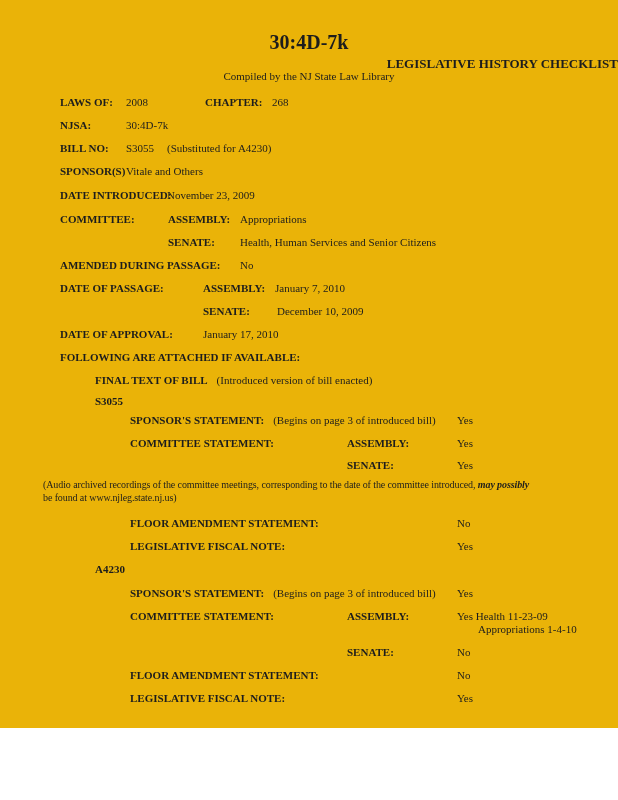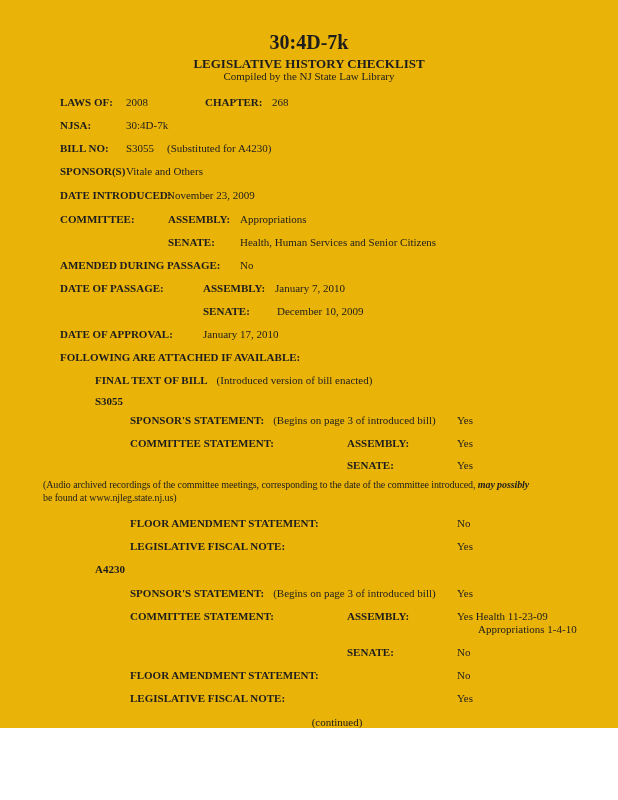--- a/index.html
+++ b/index.html
@@ -27,21 +27,21 @@
   .desc { margin-left: 9px; font-weight: normal; }
   .doc-title {
     position: absolute;
     top: 31px; left: 0; width: 100%;
     text-align: center;
     font-size: 20px; font-weight: bold;
   }
   .doc-subtitle {
     position: absolute;
     top: 56px; left: 0; width: 100%;
-    text-align: center;
+    text-align: right;
     font-size: 13px; font-weight: bold;
   }
   .doc-compiled {
     position: absolute;
     top: 70px; left: 0; width: 100%;
     text-align: center;
     font-size: 11px;
   }
   .audio-note {
     position: absolute;
@@ -145,15 +145,14 @@
 
   <span class="t b" style="top:646px;left:347px">SENATE:</span>
   <span class="t" style="top:646px;left:457px">No</span>
 
   <span class="t b" style="top:669px;left:130px">FLOOR AMENDMENT STATEMENT:</span>
   <span class="t" style="top:669px;left:457px">No</span>
 
   <span class="t b" style="top:692px;left:130px">LEGISLATIVE FISCAL NOTE:</span>
   <span class="t" style="top:692px;left:457px">Yes</span>
 
-  <div class="continued-row">(continued)</div>
 
 </div>
 
 </body></html>

